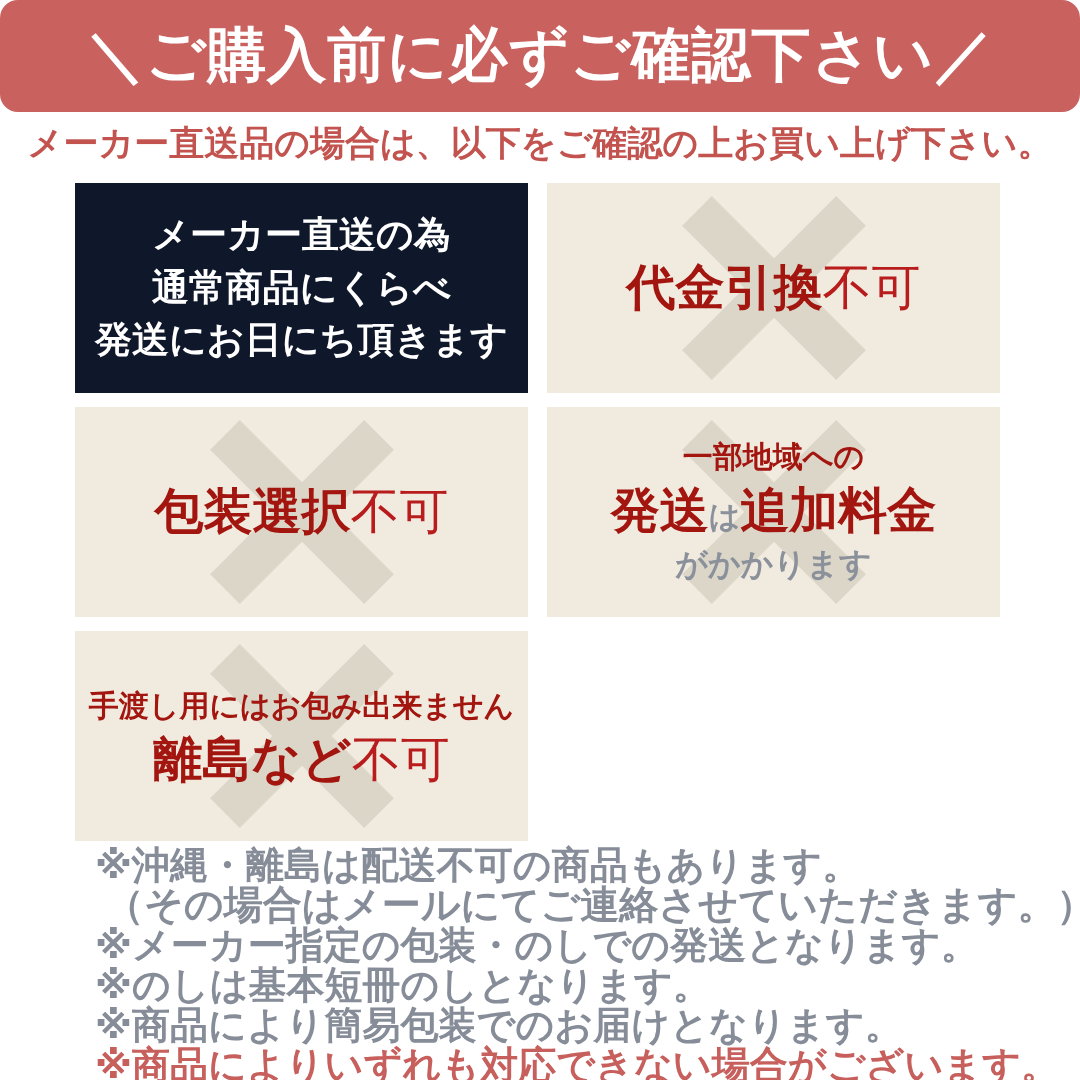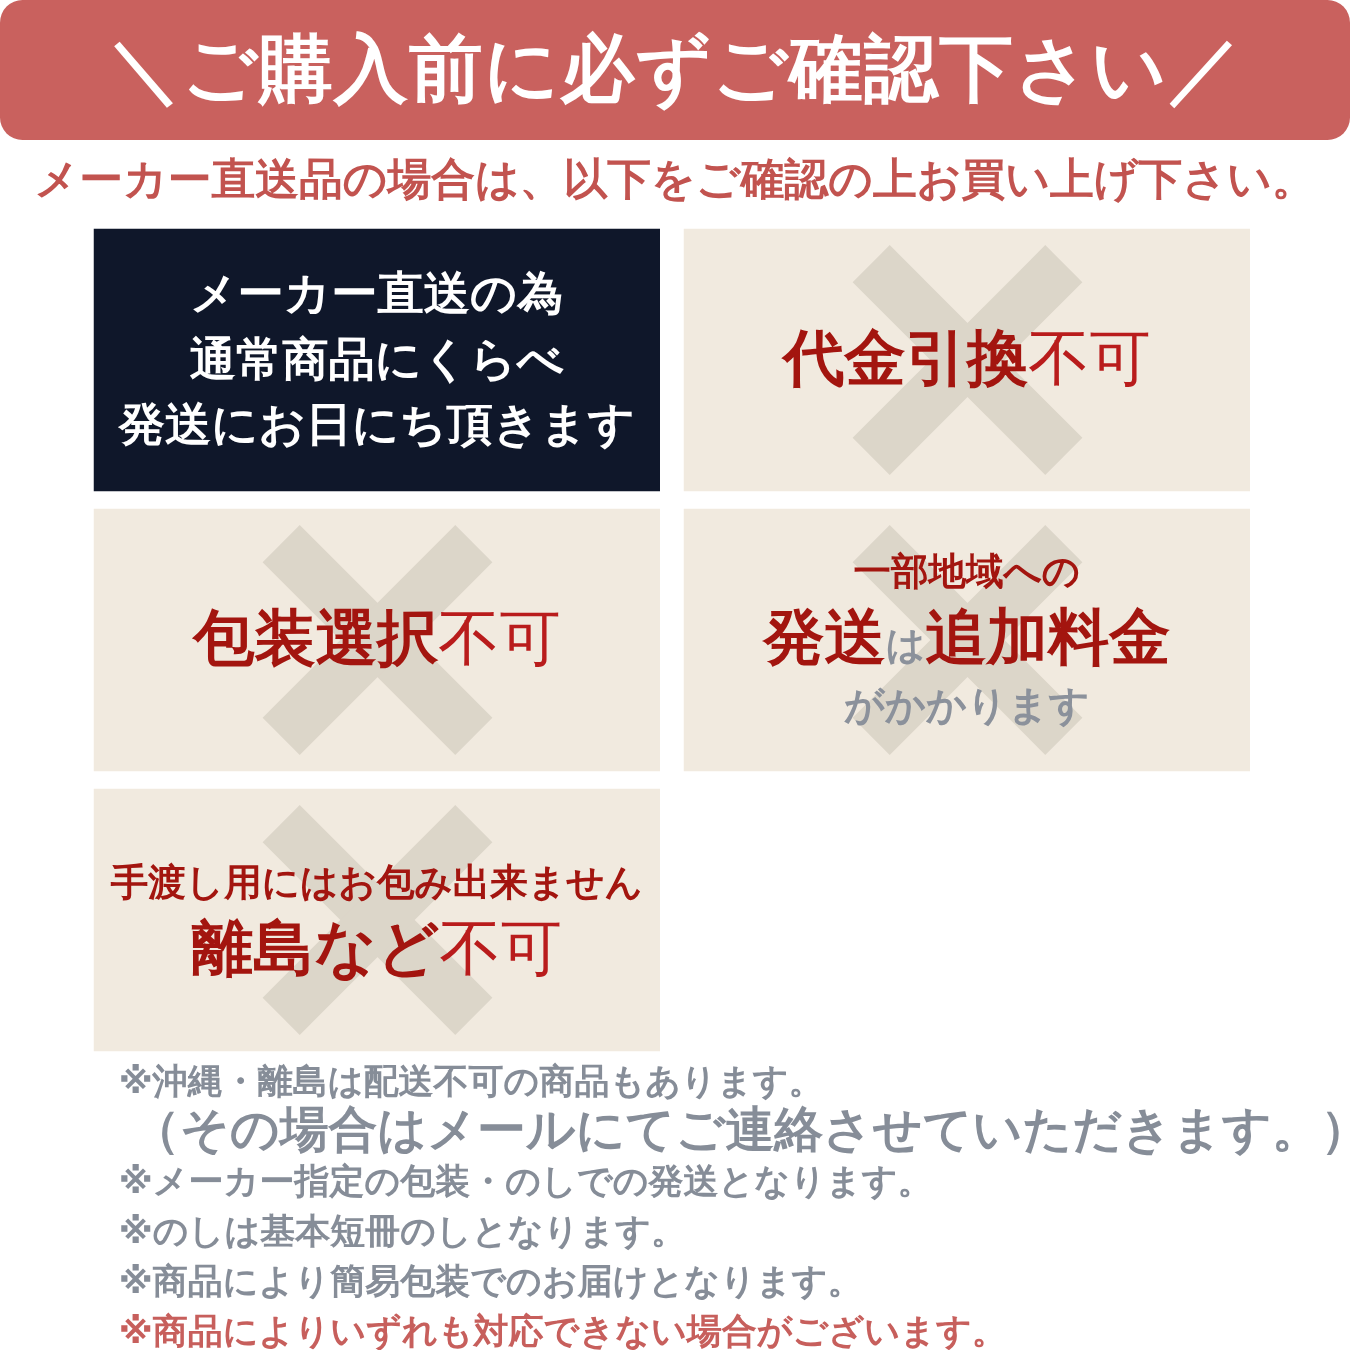--- a/index.html
+++ b/index.html
@@ -91,21 +91,21 @@
     margin:6px 0 0 0;
     color:#8b919b;
     font-size:32px;
     font-weight:700;
     white-space:nowrap;
   }
   
   .notes{margin:4px 0 0 95px;}
   .note{
     margin:0;
-    font-size:28px;
+    font-size:38px;
     line-height:40px;
     font-weight:600;
     color:#868d98;
     white-space:nowrap;
   }
   .note.sub{font-size:39px;padding-left:10px;}
   .note.red-note{color:#c75f5c;}
 </style>
 </head>
 <body>

